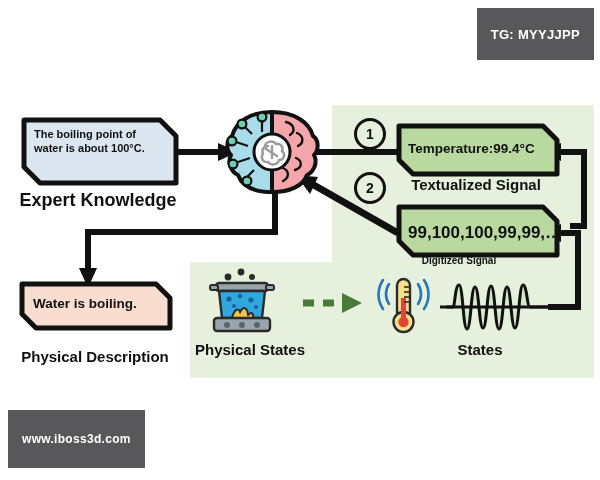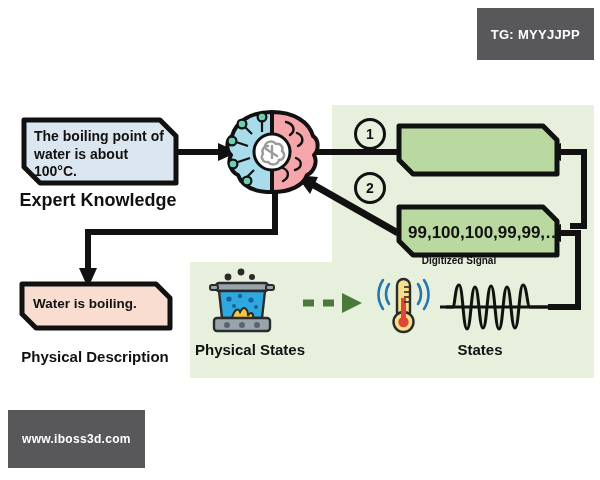--- a/index.html
+++ b/index.html
@@ -196,32 +196,34 @@
     <g>
       <path d="M446,307 L453,307 C455,307 455,285 459,285 C463,285 463,329 467,329
                C471,329 471,287 475,287 C479,287 479,328 483,328
                C487,328 487,286 491,286 C495,286 495,329 499,329
                C503,329 503,287 507,287 C511,287 511,328 515,328
                C519,328 519,285 523,285 C527,285 527,307 530,307 L548,307" fill="#d7e8c8" stroke="#111" stroke-width="3" stroke-linejoin="round"></path>
       <line x1="440" y1="307" x2="548" y2="307" stroke="#111" stroke-width="3"></line>
     </g>
   </svg>
 
-  <div class="boxtext" style="left:34px;top:128px;width:134px;font-size:14px;">The boiling point of
+  <div class="boxtext" style="left:34px;top:128px;width:134px;font-size:11px;">The boiling point of
 water is about 100°C.</div>
 
   <div class="boxtext" style="left:33px;top:296px;width:134px;font-size:13.5px;">Water is boiling.</div>
 
+  <div class="boxtext" style="left:408px;top:141px;width:146px;font-size:13.5px;">Temperature:99.4°C</div>
 
   <div class="boxtext" style="left:408px;top:222px;width:148px;font-size:17px;">99,100,100,99,99,…</div>
 
   <div class="lbl" style="left:0px;top:190px;width:196px;font-size:18px;">Expert Knowledge</div>
 
   <div class="lbl" style="left:0px;top:336px;width:190px;font-size:15px;margin-top:12px;">Physical Description</div>
 
+  <div class="lbl" style="left:386px;top:176px;width:180px;font-size:15px;">Textualized Signal</div>
 
   <div class="lbl" style="left:371px;top:255px;width:176px;font-size:10px;">Digitized Signal</div>
 
   <div class="lbl" style="left:185px;top:341px;width:130px;font-size:15px;">Physical States</div>
 
   <div class="lbl" style="left:425px;top:341px;width:110px;font-size:15px;">States</div>
 
   <div class="circnum" style="left:354px;top:118px;">1</div>
 
   <div class="circnum" style="left:354px;top:172px;">2</div>

